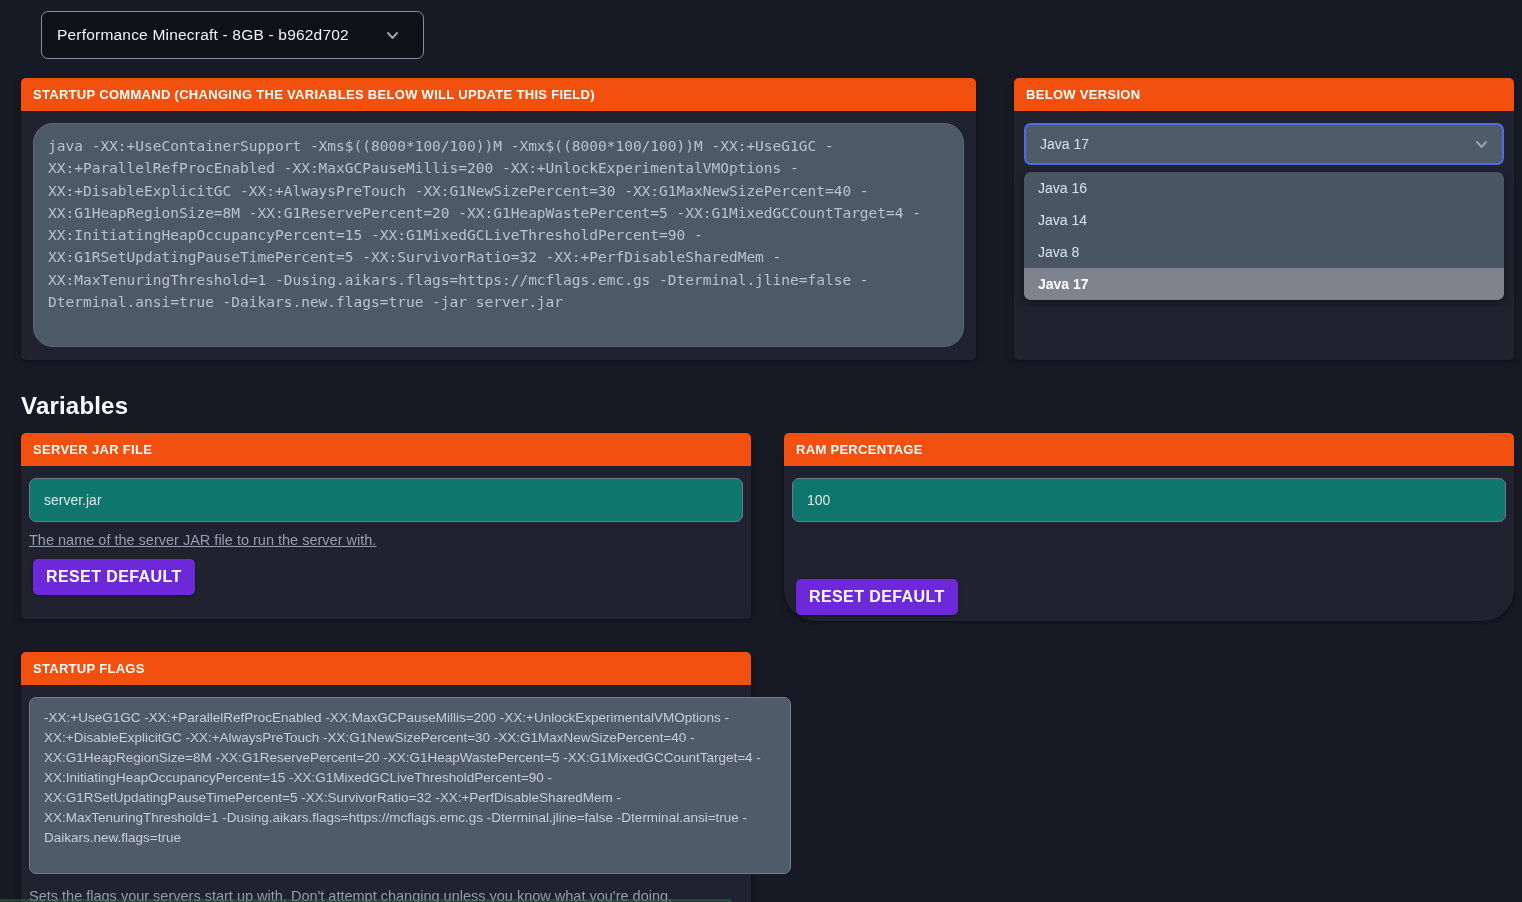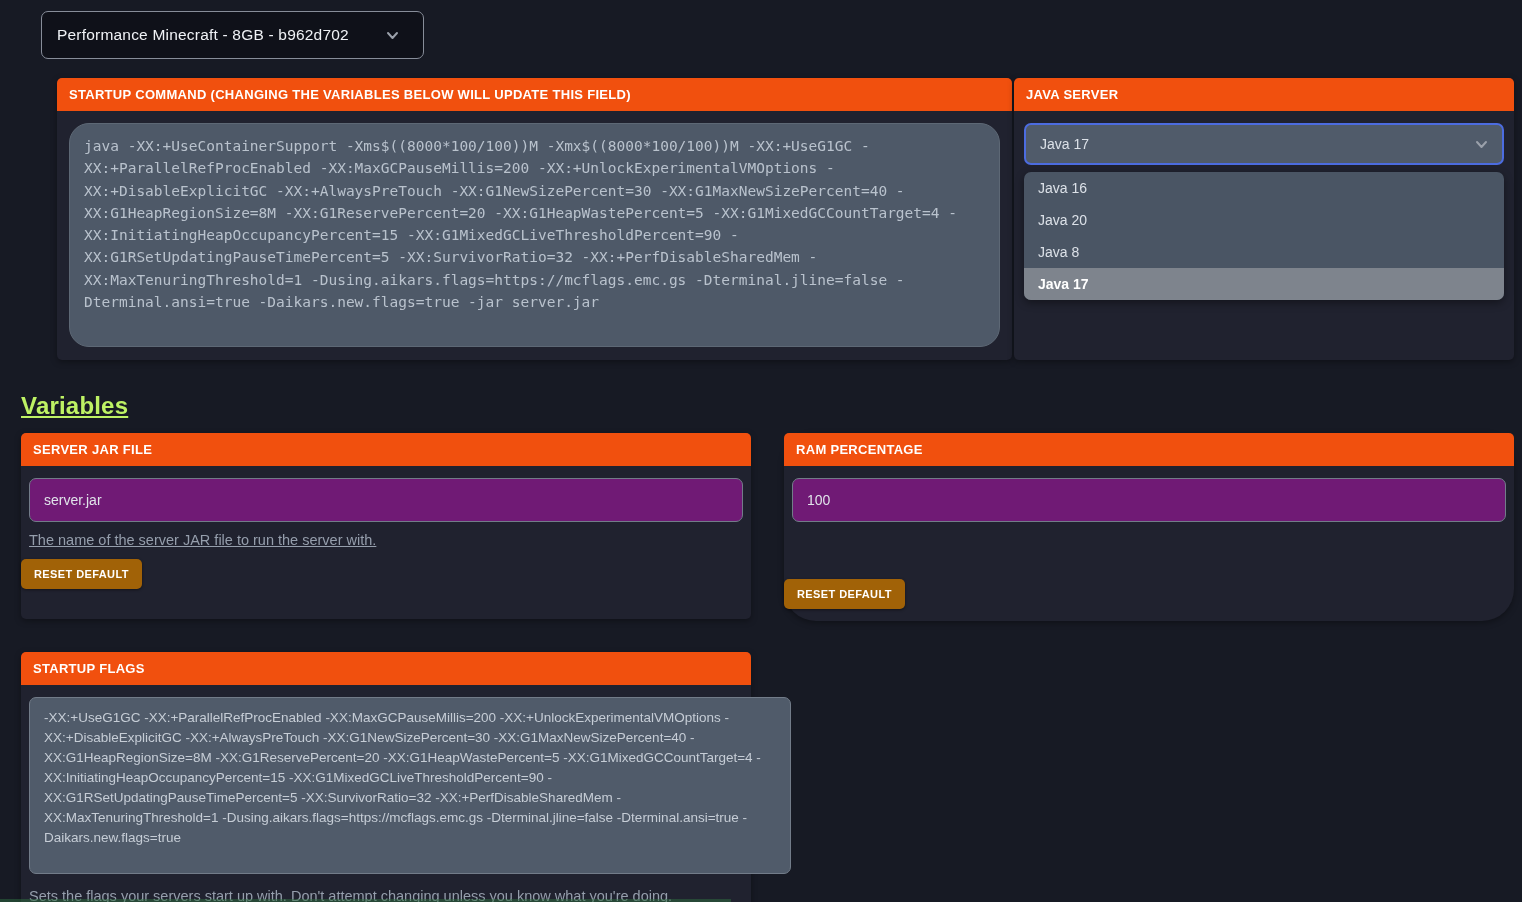--- a/index.html
+++ b/index.html
@@ -26,21 +26,21 @@
   .panel {
     position:absolute; background:#20222f; border-radius:5px;
     box-shadow:0 2px 6px rgba(0,0,0,.35);
   }
   .panel-header {
     height:33px; background:#f1500e; border-radius:5px 5px 0 0;
     display:flex; align-items:center; padding:0 12px;
     font-size:13px; font-weight:bold; color:#ffffff; letter-spacing:.3px;
   }
   
-  #startup-panel { left:21px; top:78px; width:955px; height:282px;margin-left:36px; }
+  #startup-panel { left:21px; top:78px; width:955px; height:282px; }
   .code-box {
     margin:12px; height:224px; overflow:hidden;
     background:#4e5968; border:1px solid #5d6875; border-radius:20px;
     padding:11px 14px;
     font-family:"DejaVu Sans Mono", monospace;
     font-size:14.5px; line-height:22.3px; color:#b9c2cd;
     white-space:pre-wrap; overflow-wrap:break-word;
   }
   
   #java-panel { left:1014px; top:78px; width:500px; height:282px; }
@@ -57,44 +57,44 @@
   }
   .dd-item {
     height:32px; display:flex; align-items:center; padding:0 14px;
     font-size:14px; color:#dce1e8; cursor:pointer;
   }
   .dd-item.highlighted { background:#7e848d; color:#ffffff; font-weight:bold; }
 
   
   #variables-title {
     position:absolute; left:21px; top:392px;
-    font-size:24px; font-weight:600; color:#bef264; letter-spacing:.2px;text-decoration:underline;
+    font-size:24px; font-weight:600; color:#ffffff; letter-spacing:.2px;
   }
   #jar-card   { left:21px;  top:433px; width:730px; height:186px; }
   #ram-card   { left:784px; top:433px; width:730px; height:188px;border-radius:32px; }
   #flags-card { left:21px;  top:652px; width:730px; height:258px; }
 
   .field {
     position:absolute; left:8px; top:45px; width:714px; height:44px;
-    background:#701a75; border:1px solid #727c89; border-radius:7px;
+    background:#0f766e; border:1px solid #727c89; border-radius:7px;
     padding:16px 14px; font-size:14px; color:#e0e4ea;
     font-family:"Liberation Sans", sans-serif; outline:none;
   }
   .desc {
     position:absolute; left:8px; width:714px;
     font-size:14.5px; line-height:22px; color:#959eac;
   }
   #jar-card .desc { top:96px;text-decoration:underline; }
   #ram-card .desc { top:96px; }
   #flags-card .desc { top:233px; }
   .reset-btn {
-    position:absolute; left:0;
-    background:#a16207; color:#ffffff; border:none; border-radius:5px;
+    position:absolute; left:12px;
+    background:#6d28d9; color:#ffffff; border:none; border-radius:5px;
     font-family:"Liberation Sans", sans-serif;
-    font-size:11px; font-weight:bold; letter-spacing:.4px;
+    font-size:16px; font-weight:bold; letter-spacing:.4px;
     padding:9px 13px; cursor:pointer;
     box-shadow:0 1px 3px rgba(0,0,0,.45);
   }
   #jar-card .reset-btn { top:126px; }
   #ram-card .reset-btn { top:146px; }
   .flags-box {
     position:absolute; left:8px; top:45px; width:762px; height:177px; overflow:hidden;
     background:#505b6a; border:1px solid #727c89; border-radius:7px;
     padding:10px 14px;
     font-size:13.5px; line-height:20px; color:#c6cdd6;
@@ -114,30 +114,30 @@
       <polyline points="2,2 6.5,7 11,2"></polyline>
     </svg>
 </div>
 
 <div class="panel" id="startup-panel">
   <div class="panel-header">STARTUP COMMAND (CHANGING THE VARIABLES BELOW WILL UPDATE THIS FIELD)</div>
   <div class="code-box">java -XX:+UseContainerSupport -Xms$((8000*100/100))M -Xmx$((8000*100/100))M -XX:+UseG1GC -XX:+ParallelRefProcEnabled -XX:MaxGCPauseMillis=200 -XX:+UnlockExperimentalVMOptions -XX:+DisableExplicitGC -XX:+AlwaysPreTouch -XX:G1NewSizePercent=30 -XX:G1MaxNewSizePercent=40 -XX:G1HeapRegionSize=8M -XX:G1ReservePercent=20 -XX:G1HeapWastePercent=5 -XX:G1MixedGCCountTarget=4 -XX:InitiatingHeapOccupancyPercent=15 -XX:G1MixedGCLiveThresholdPercent=90 -XX:G1RSetUpdatingPauseTimePercent=5 -XX:SurvivorRatio=32 -XX:+PerfDisableSharedMem -XX:MaxTenuringThreshold=1 -Dusing.aikars.flags=https://mcflags.emc.gs -Dterminal.jline=false -Dterminal.ansi=true -Daikars.new.flags=true -jar server.jar</div>
 </div>
 
 <div class="panel" id="java-panel">
-  <div class="panel-header">JAVA SERVER</div>
+  <div class="panel-header">BELOW VERSION</div>
   <div class="java-select">
     <span>Java 17</span>
     <svg class="chev" viewBox="0 0 13 9">
         <polyline points="2,2 6.5,7 11,2"></polyline>
       </svg>
   </div>
   <div class="dd-list">
     <div class="dd-item">Java 16</div>
-    <div class="dd-item">Java 20</div>
+    <div class="dd-item">Java 14</div>
     <div class="dd-item">Java 8</div>
     <div class="dd-item highlighted">Java 17</div>
   </div>
 </div>
 
 <div id="variables-title">Variables</div>
 
 <div class="panel" id="jar-card">
   <div class="panel-header">SERVER JAR FILE</div>
   <input class="field" readonly="" value="server.jar" style="">

